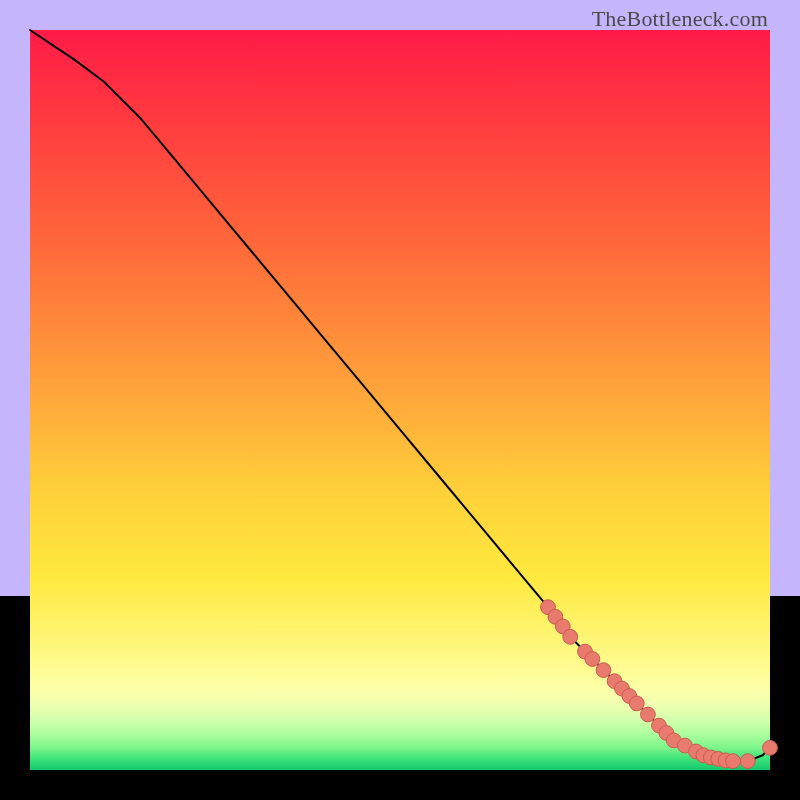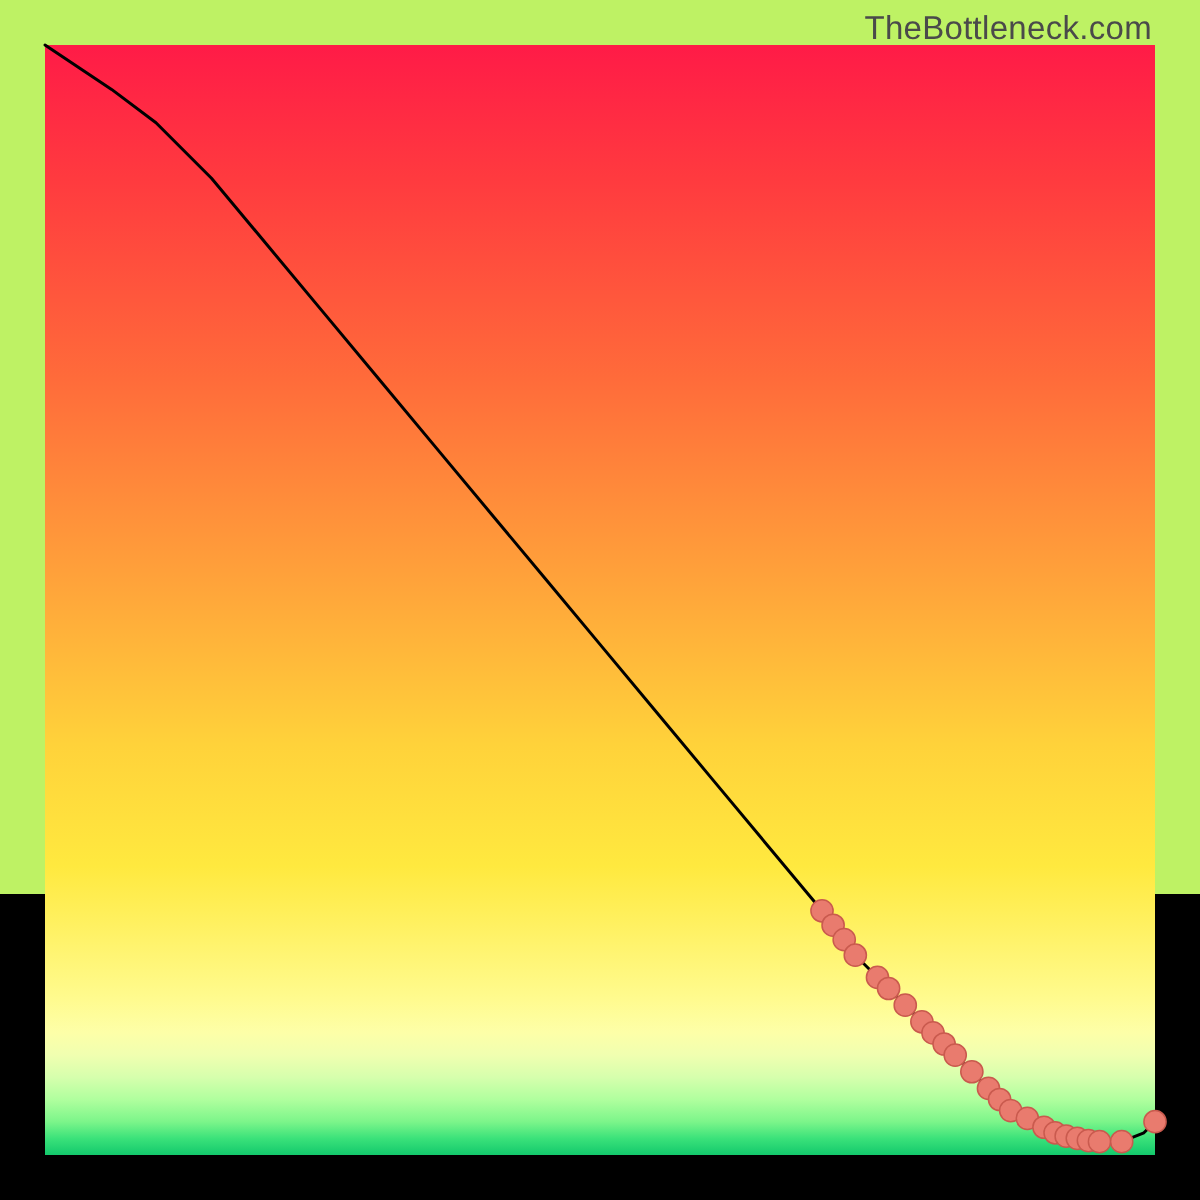--- a/index.html
+++ b/index.html
@@ -8,21 +8,22 @@
     width: 800px;
     height: 800px;
     background: #000;
     overflow: hidden;
     font-family: Arial, Helvetica, sans-serif;
   }
   .frame {
     position: relative;
     width: 800px;
     height: 596px;
-    background: #bef264;
+    background: #c4b5fd;
+    font-family: Liberation Serif, serif;
   }
   .plot-bg {
     position: absolute;
     left: 30px;
     top: 30px;
     width: 740px;
     height: 740px;
     
     background:
       linear-gradient(

